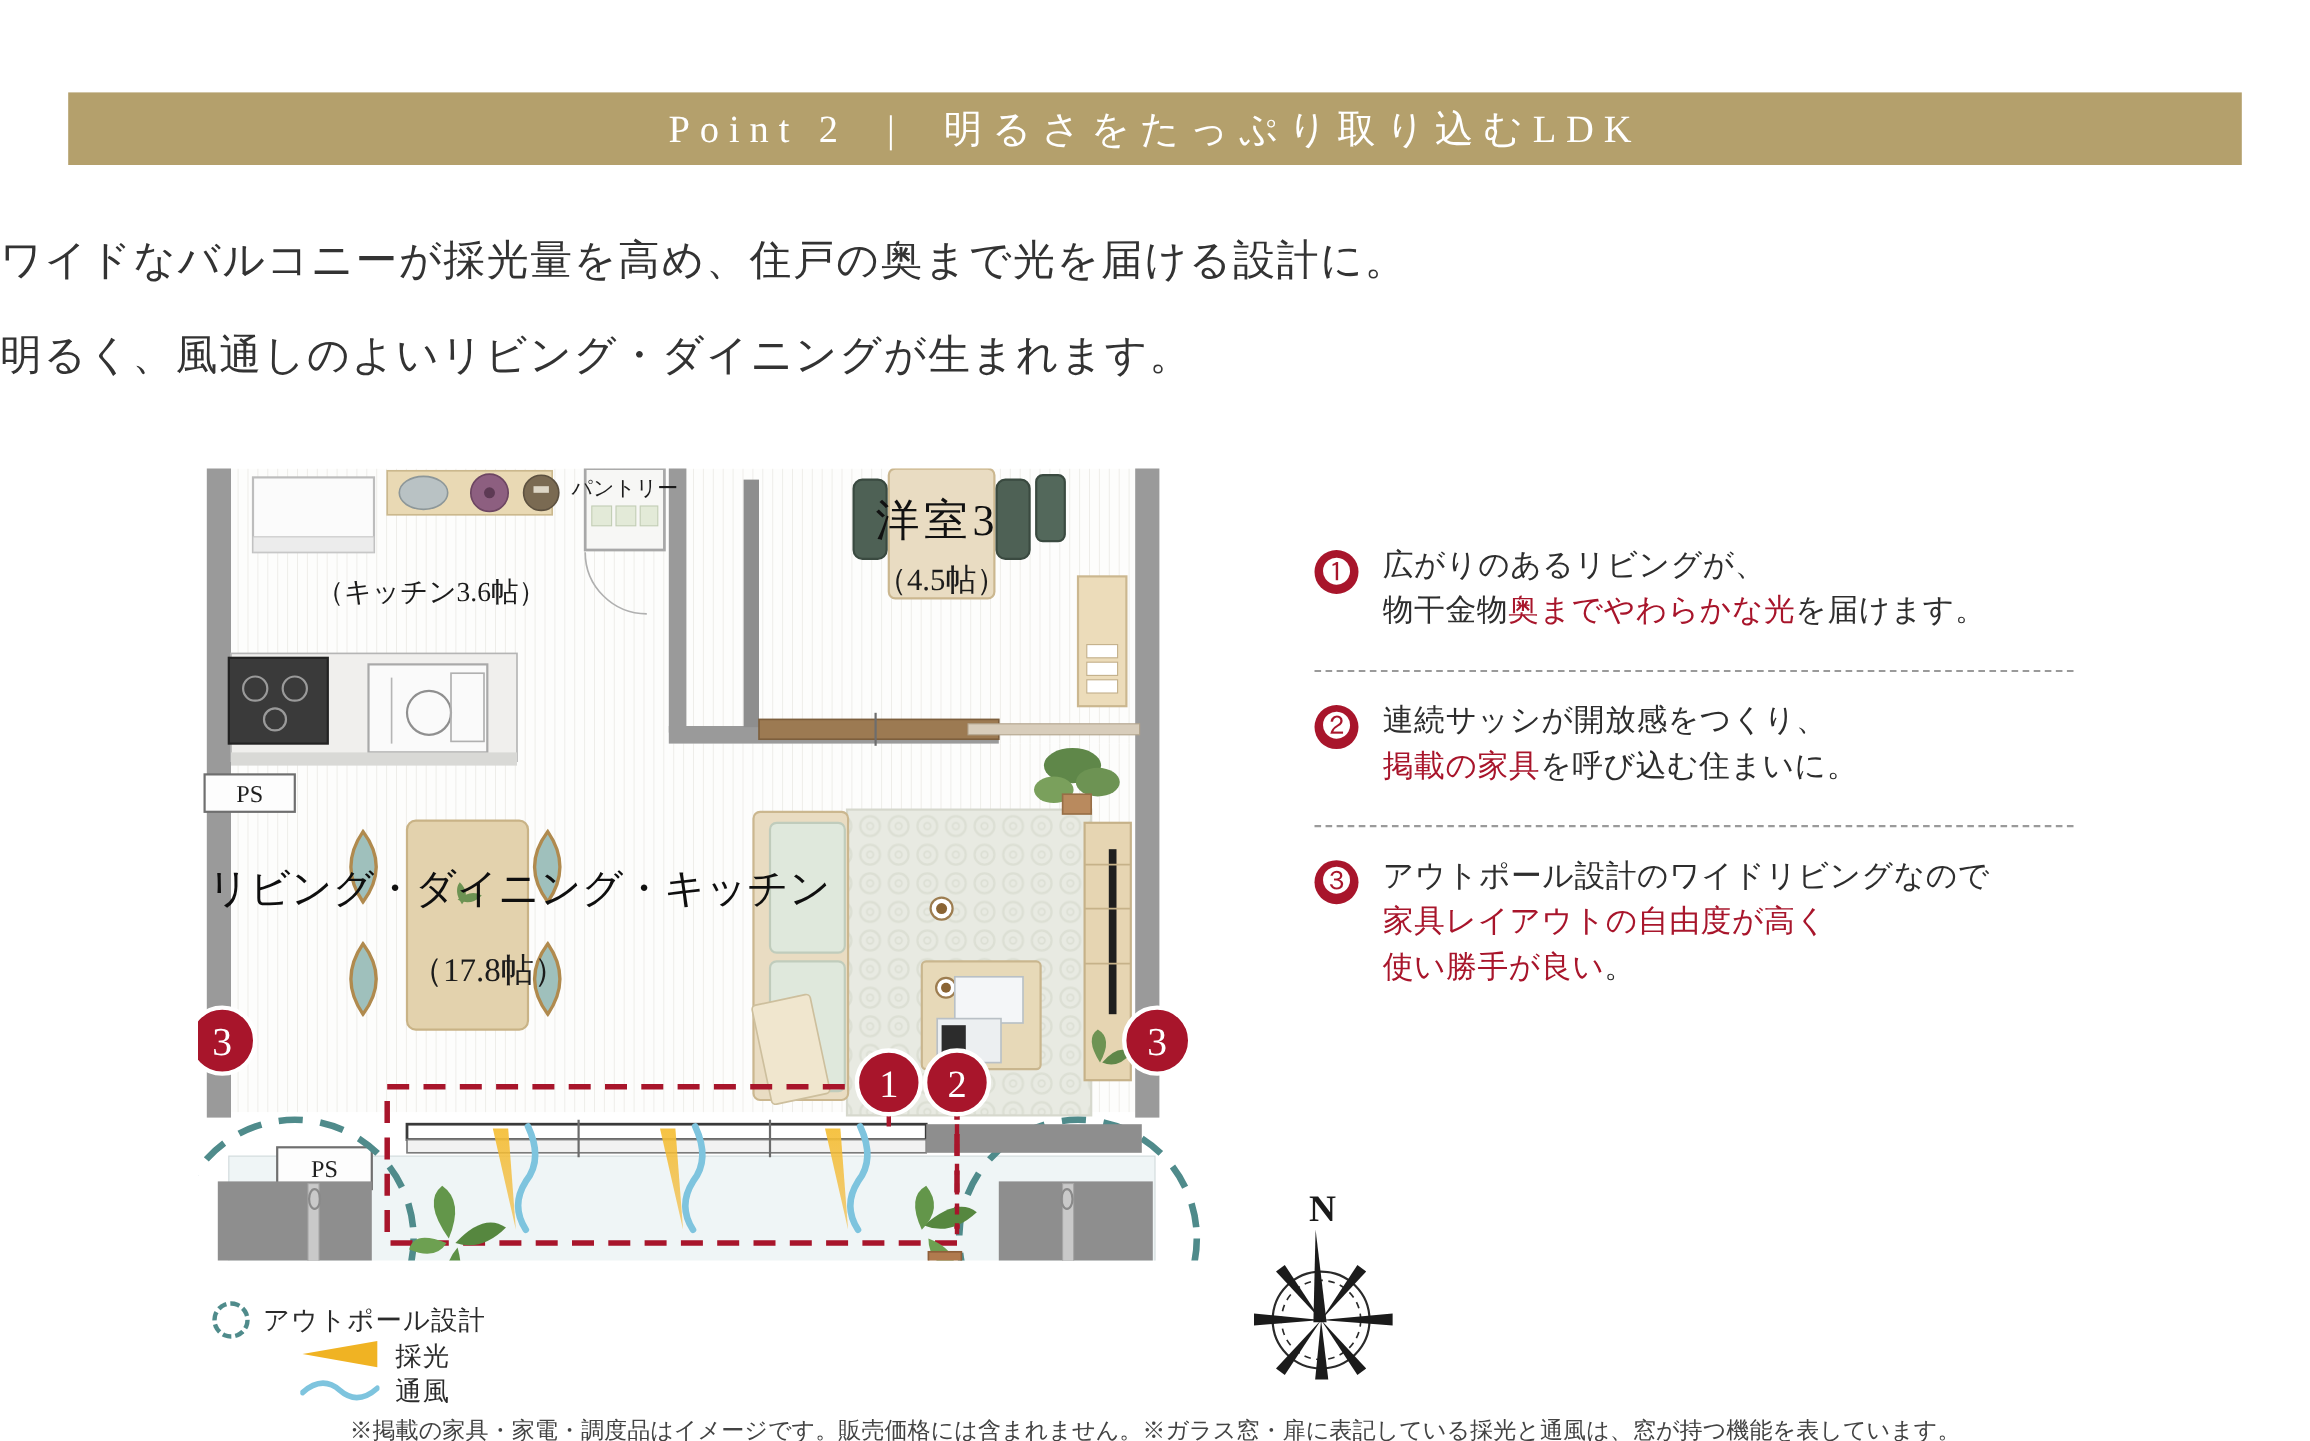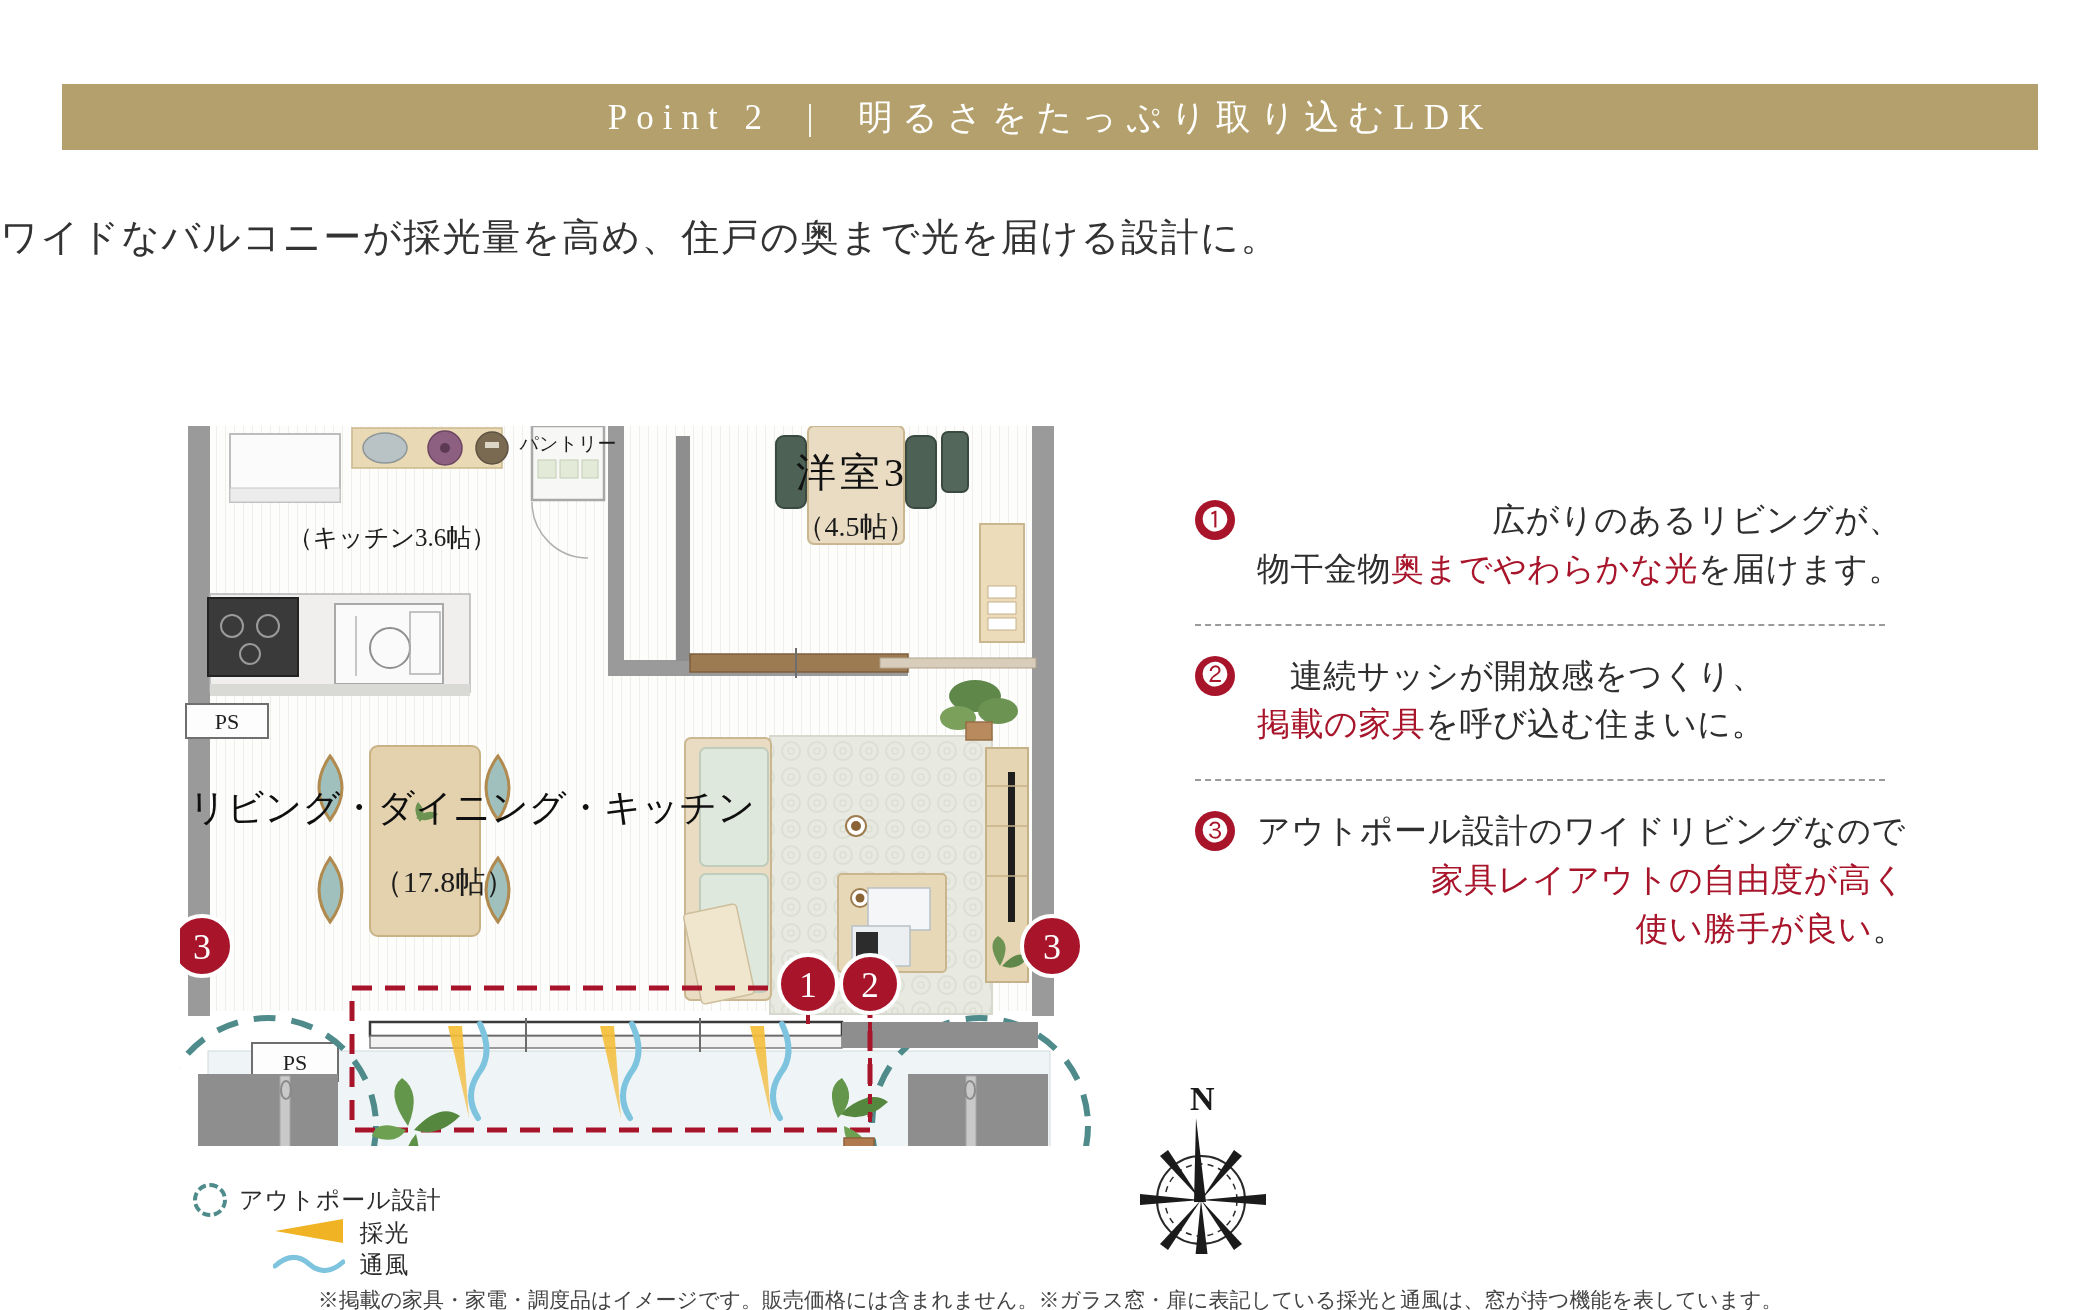--- a/index.html
+++ b/index.html
@@ -42,22 +42,22 @@
   .points { position: absolute; left: 1195px; top: 448px; width: 880px; }
   .point-row { display: flex; align-items: flex-start; }
   .badge {
     flex: 0 0 auto; width: 40px; height: 40px; border-radius: 50%;
     background: #a8152b; color: #fff; font-size: 26px;
     display: flex; align-items: center; justify-content: center;
     font-family: "Liberation Sans", sans-serif; margin-top: 4px;
   }
   .point-text { margin-left: 22px; }
   .point-text div {
-    font-size: 33px; line-height: 1.48; color: #2e2e2e; letter-spacing: 0.5px;
-    font-family: Liberation Sans, sans-serif; white-space: nowrap; text-align: right;
+    font-size: 28px; line-height: 1.48; color: #2e2e2e; letter-spacing: 0.5px;
+    font-family: Liberation Mono, monospace; white-space: nowrap;
   }
   .em { color: #a8152b; }
   .divider {
     border-top: 2px dashed #9a9a9a; margin: 30px 0 26px 0; width: 690px;
   }
 
   
   .legend {
     position: absolute; left: 193px; top: 1135px;
     display: flex; align-items: center; gap: 0px;
@@ -87,20 +87,21 @@
 <body>
 
 <div class="page">
 
   <div class="banner">
     <span class="banner-text">Point 2  |  明るさをたっぷり取り込むLDK</span>
   </div>
 
   <div class="lead">
     <div class="lead-line l1">ワイドなバルコニーが採光量を高め、住戸の奥まで光を届ける設計に。</div>
+    <div class="lead-line l2">明るく、風通しのよいリビング・ダイニングが生まれます。</div>
   </div>
 
   <div class="plan">
     <svg width="930" height="720" viewBox="0 0 930 720" xmlns="http://www.w3.org/2000/svg">
       <defs>
         <pattern id="floorboards" width="9" height="10" patternUnits="userSpaceOnUse">
           <rect width="9" height="10" fill="#fdfdfc"></rect>
           <line x1="0" y1="0" x2="0" y2="10" stroke="#e3e0da" stroke-width="1"></line>
         </pattern>
         <pattern id="rugpat" width="26" height="26" patternUnits="userSpaceOnUse">

